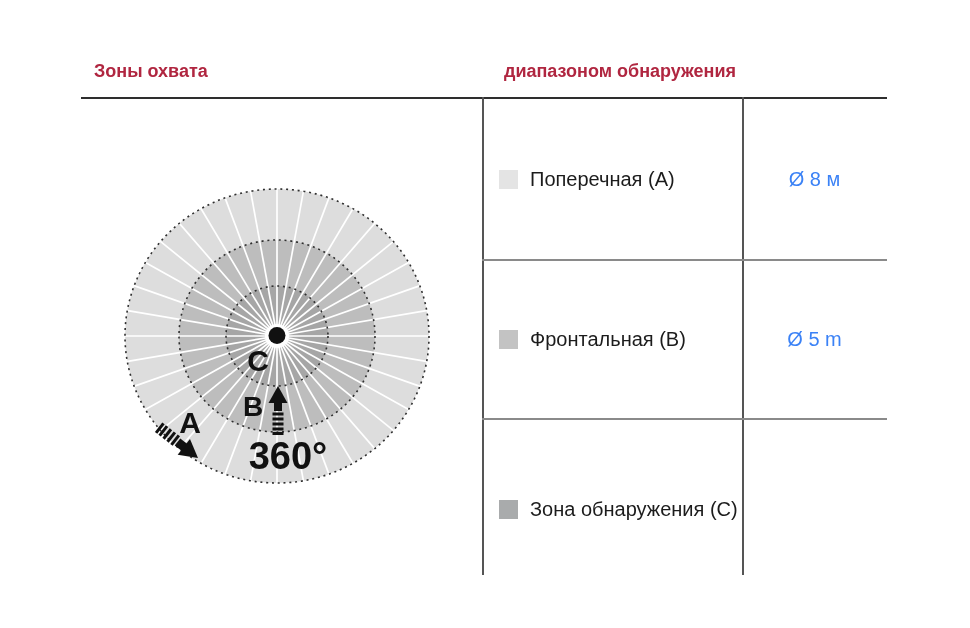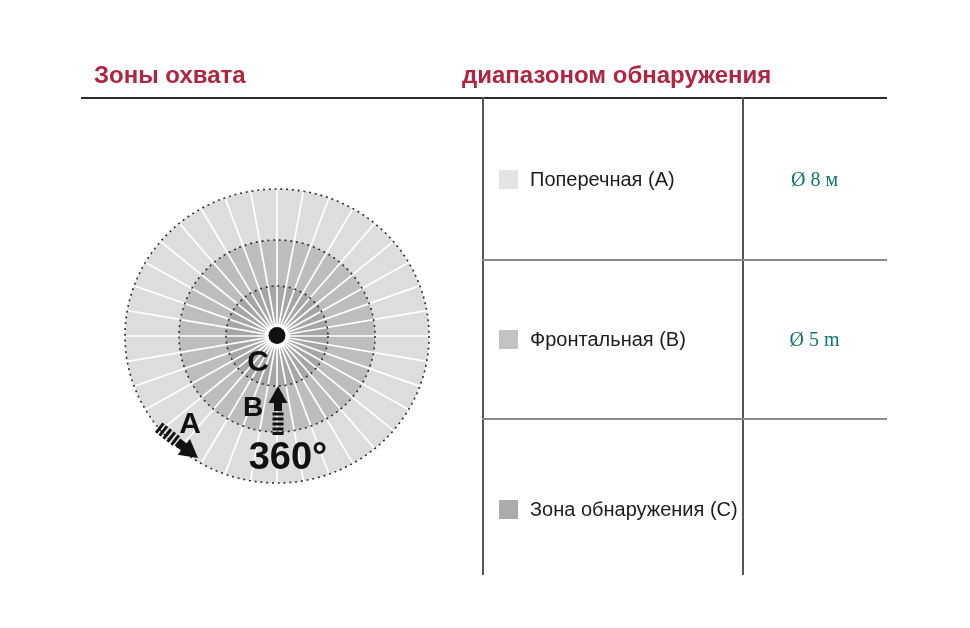--- a/index.html
+++ b/index.html
@@ -1,43 +1,43 @@
 <!DOCTYPE html>
 <html><head>
 <meta charset="utf-8">
 <style>
   html,body{margin:0;padding:0;background:#fff;}
   .canvas{position:relative;width:970px;height:628px;background:#ffffff;
           font-family:"Liberation Sans",sans-serif;overflow:hidden;}
 
   
-  .sec-title{position:absolute;top:61px;font-size:24px;font-weight:bold;
+  .sec-title{position:absolute;top:61px;font-size:18px;font-weight:bold;
              color:#b02640;white-space:nowrap;}
   .sec-title.left{left:94px;}
-  .sec-title.right{left:462px;}
+  .sec-title.right{left:504px;}
 
   
   .hline{position:absolute;height:2px;background:#2e2e2e;}
   .hline.header{left:81px;top:97px;width:806px;}
   .hline.rowdiv{left:482px;width:405px;height:2px;background:#8a8a8a;}
   .hline.rowdiv.r1{top:259px;}
   .hline.rowdiv.r2{top:418px;}
   .vline{position:absolute;width:2px;background:#555;top:97px;height:478px;}
   .vline.v1{left:482px;}
   .vline.v2{left:742px;}
 
   
   .trow{position:absolute;left:482px;width:405px;display:flex;align-items:center;gap:8px;}
   .trow.row1{top:99px;height:160px;}
   .trow.row2{top:261px;height:157px;}
   .trow.row3{top:432px;height:155px;}
   .label-cell{flex:1 1 auto;display:flex;align-items:center;gap:12px;
               padding-left:17px;font-size:20px;color:#1c1c1c;white-space:nowrap;}
   .swatch{width:19px;height:19px;flex:0 0 auto;}
-  .value-cell{flex:0 0 145px;width:145px;text-align:center;font-size:20px;color:#0f766e;font-family:Liberation Serif, serif;}
+  .value-cell{flex:0 0 145px;width:145px;text-align:center;font-size:20px;color:#3b82f6;}
 
   
   .diagram{position:absolute;left:110px;top:170px;width:340px;height:340px;}
   .diagram text{font-family:"Liberation Sans",sans-serif;font-weight:bold;fill:#111;}
   #spokes line{stroke:#ffffff;stroke-width:1.7;}
   .zone-border{fill:none;stroke:#2f2f2f;stroke-width:1.6;stroke-dasharray:2 3.8;}
   .arrow{fill:#111;}
 </style>
 </head>
 <body>

